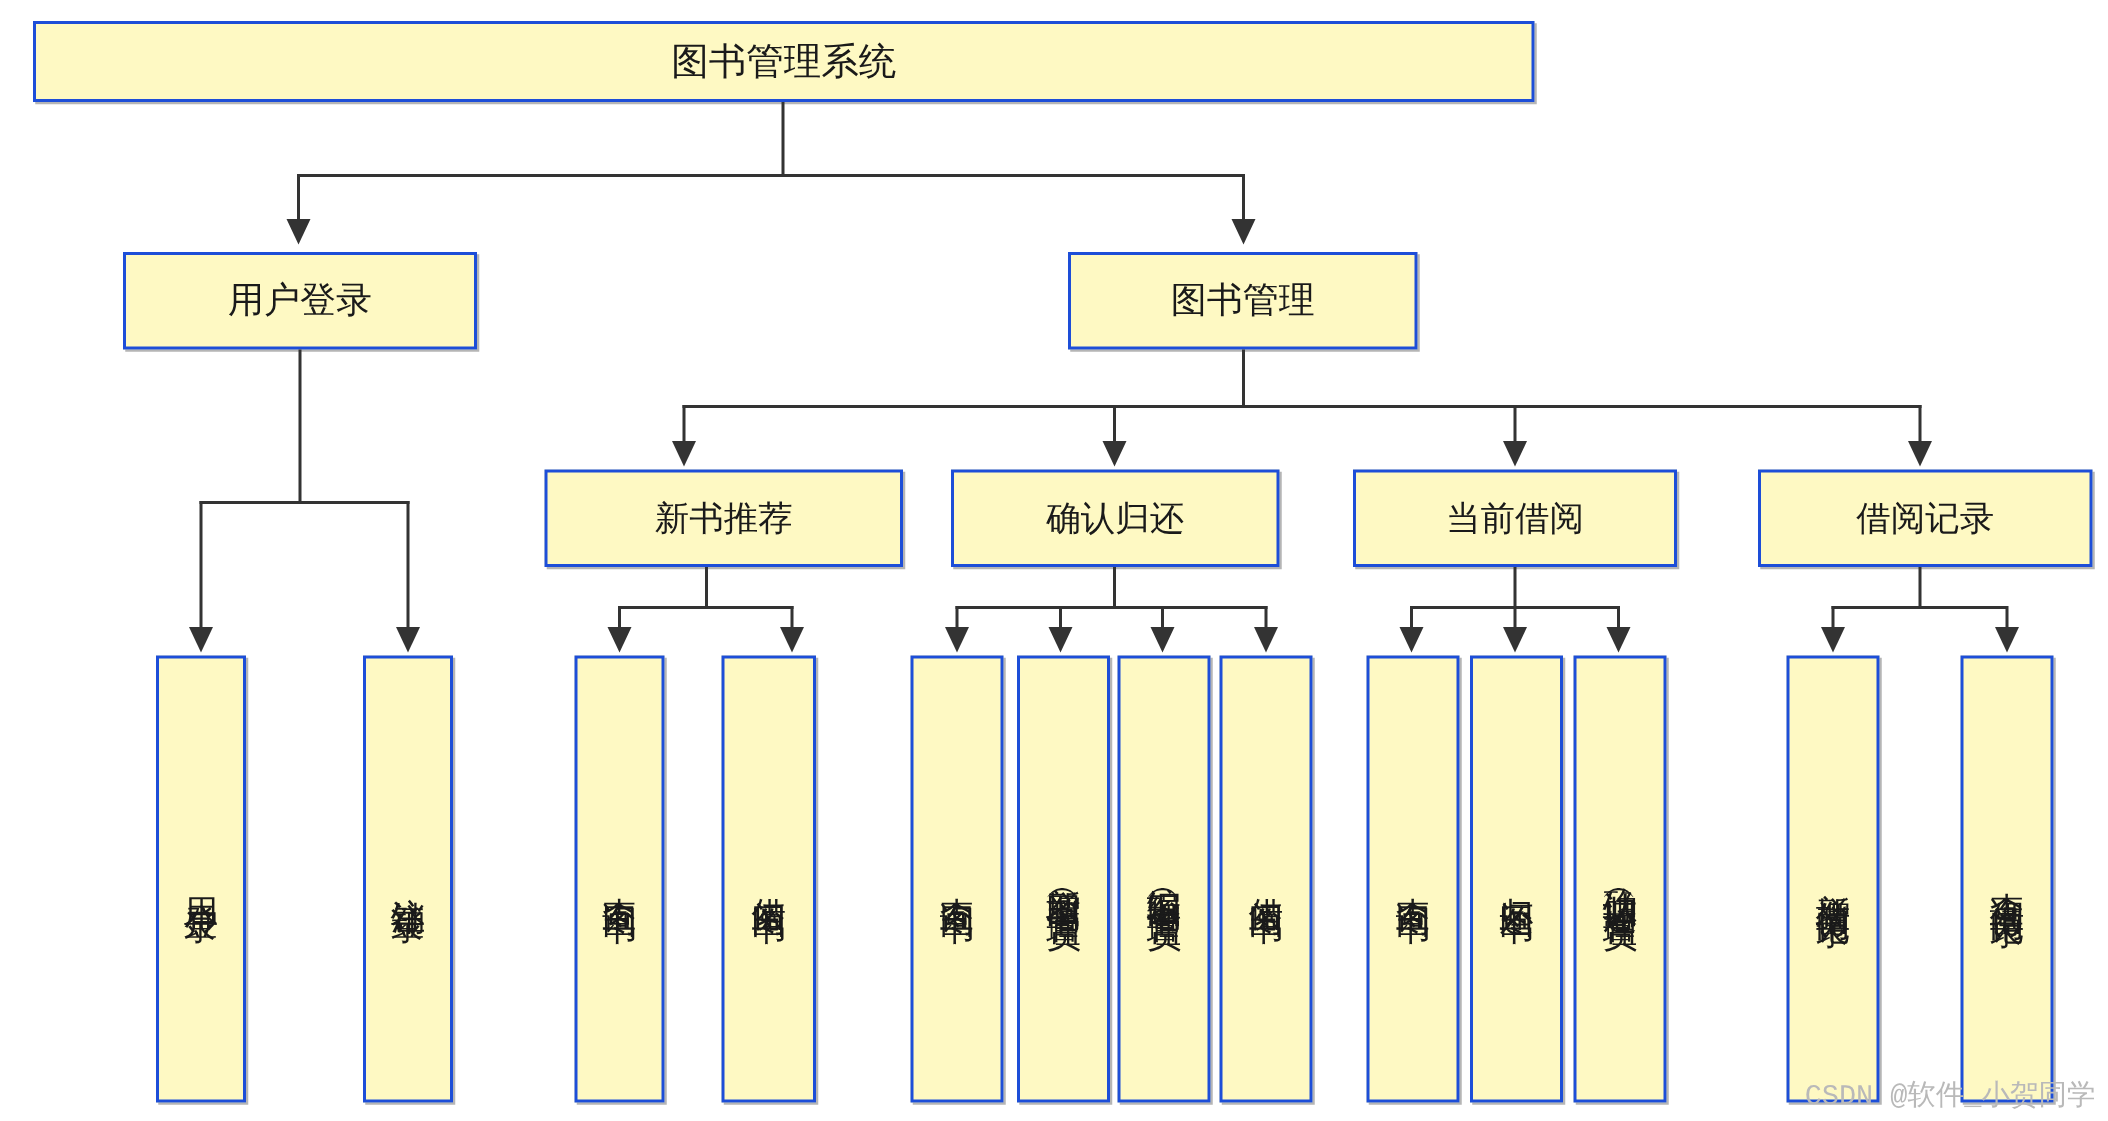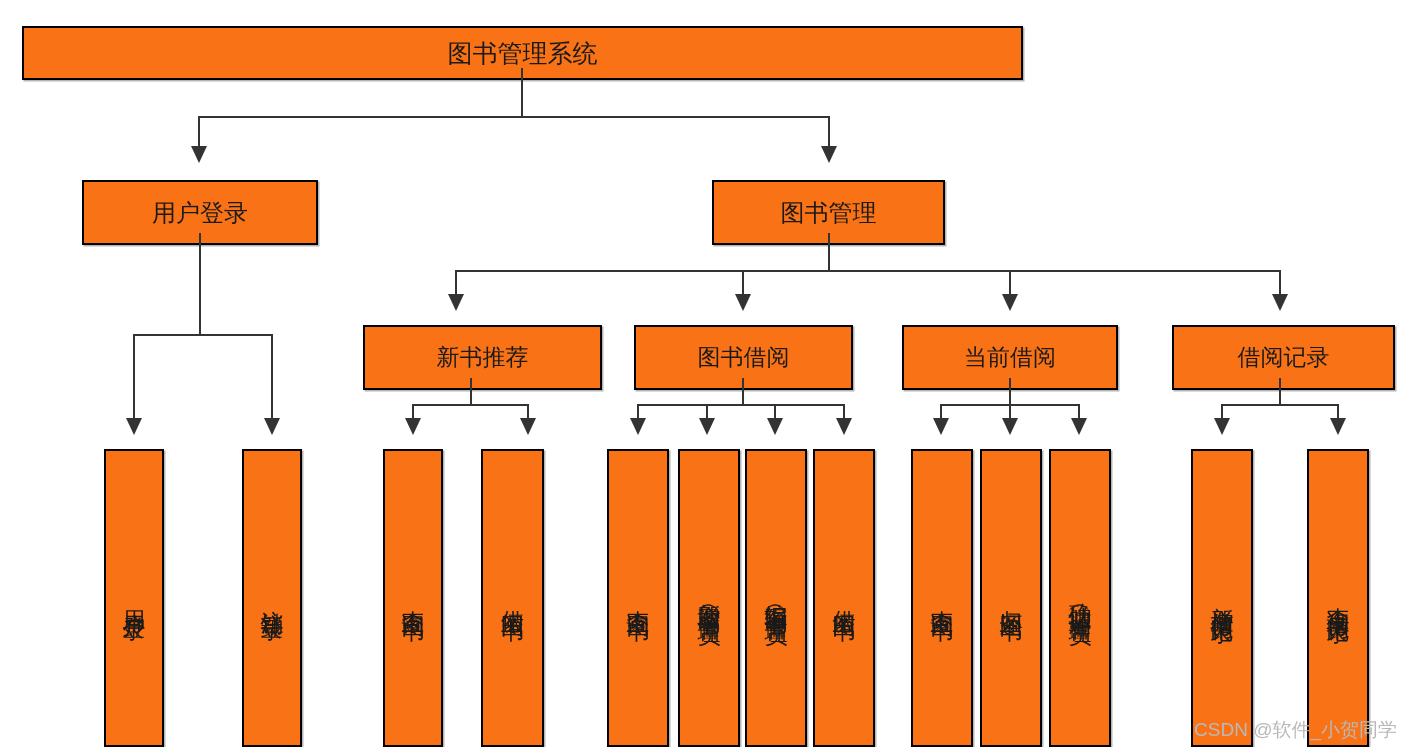--- a/index.html
+++ b/index.html
@@ -15,29 +15,28 @@
     position: relative;
     width: 1405px;
     height: 747px;
     background: #ffffff;
     overflow: hidden;
   }
   
   .node {
     position: absolute;
     box-sizing: border-box;
-    background: #f97316;
-    border: 2px solid #000000;
+    background: #fef9c3;
+    border: 2px solid #1d4ed8;
     box-shadow: 1.5px 1.5px 0 rgba(120,120,120,0.55);
     display: flex;
     align-items: center;
     justify-content: center;
     color: #1a1a1a;
     line-height: 1.15;
-    margin-top: 12px;
   }
   .node.root       { font-size: 25px; }
   .node.lvl1       { font-size: 24px; }
   .node.lvl2       { font-size: 23px; }
 
   
   .node.leaf {
     font-size: 23px;
     align-items: center;
     justify-content: center;
@@ -70,21 +69,21 @@
   }
 
   
   #watermark {
     position: absolute;
     right: 8px;
     bottom: 4px;
     font-size: 19px;
     color: #b9b9b9;
     white-space: nowrap;
-    font-family: Liberation Sans, sans-serif;
+    font-family: Liberation Mono, monospace;
   }
 </style>
 </head>
 <body>
 
 <div id="canvas">
 
   <div class="node root" style="left:22px; top:14px; width:1001px; height:54px;">
     <span>图书管理系统</span>
   </div>
@@ -125,21 +124,21 @@
   <div class="edge v" style="left:1009px; top:270px; width:2px; height:26px;"></div>
   <div class="arrow" style="left:1002px; top:294px;"></div>
 
   <div class="edge v" style="left:1279px; top:270px; width:2px; height:26px;"></div>
   <div class="arrow" style="left:1272px; top:294px;"></div>
 
   <div class="node lvl2" style="left:363px; top:313px; width:239px; height:65px;">
     <span>新书推荐</span>
   </div>
   <div class="node lvl2" style="left:634px; top:313px; width:219px; height:65px;">
-    <span>图书借阅</span>
+    <span>确认归还</span>
   </div>
   <div class="node lvl2" style="left:902px; top:313px; width:216px; height:65px;">
     <span>当前借阅</span>
   </div>
   <div class="node lvl2" style="left:1172px; top:313px; width:223px; height:65px;">
     <span>借阅记录</span>
   </div>
 
   <div class="edge v" style="left:470px; top:378px; width:2px; height:27px;"></div>
   <div class="edge h" style="left:412px; top:404px; width:117px; height:2px;"></div>

